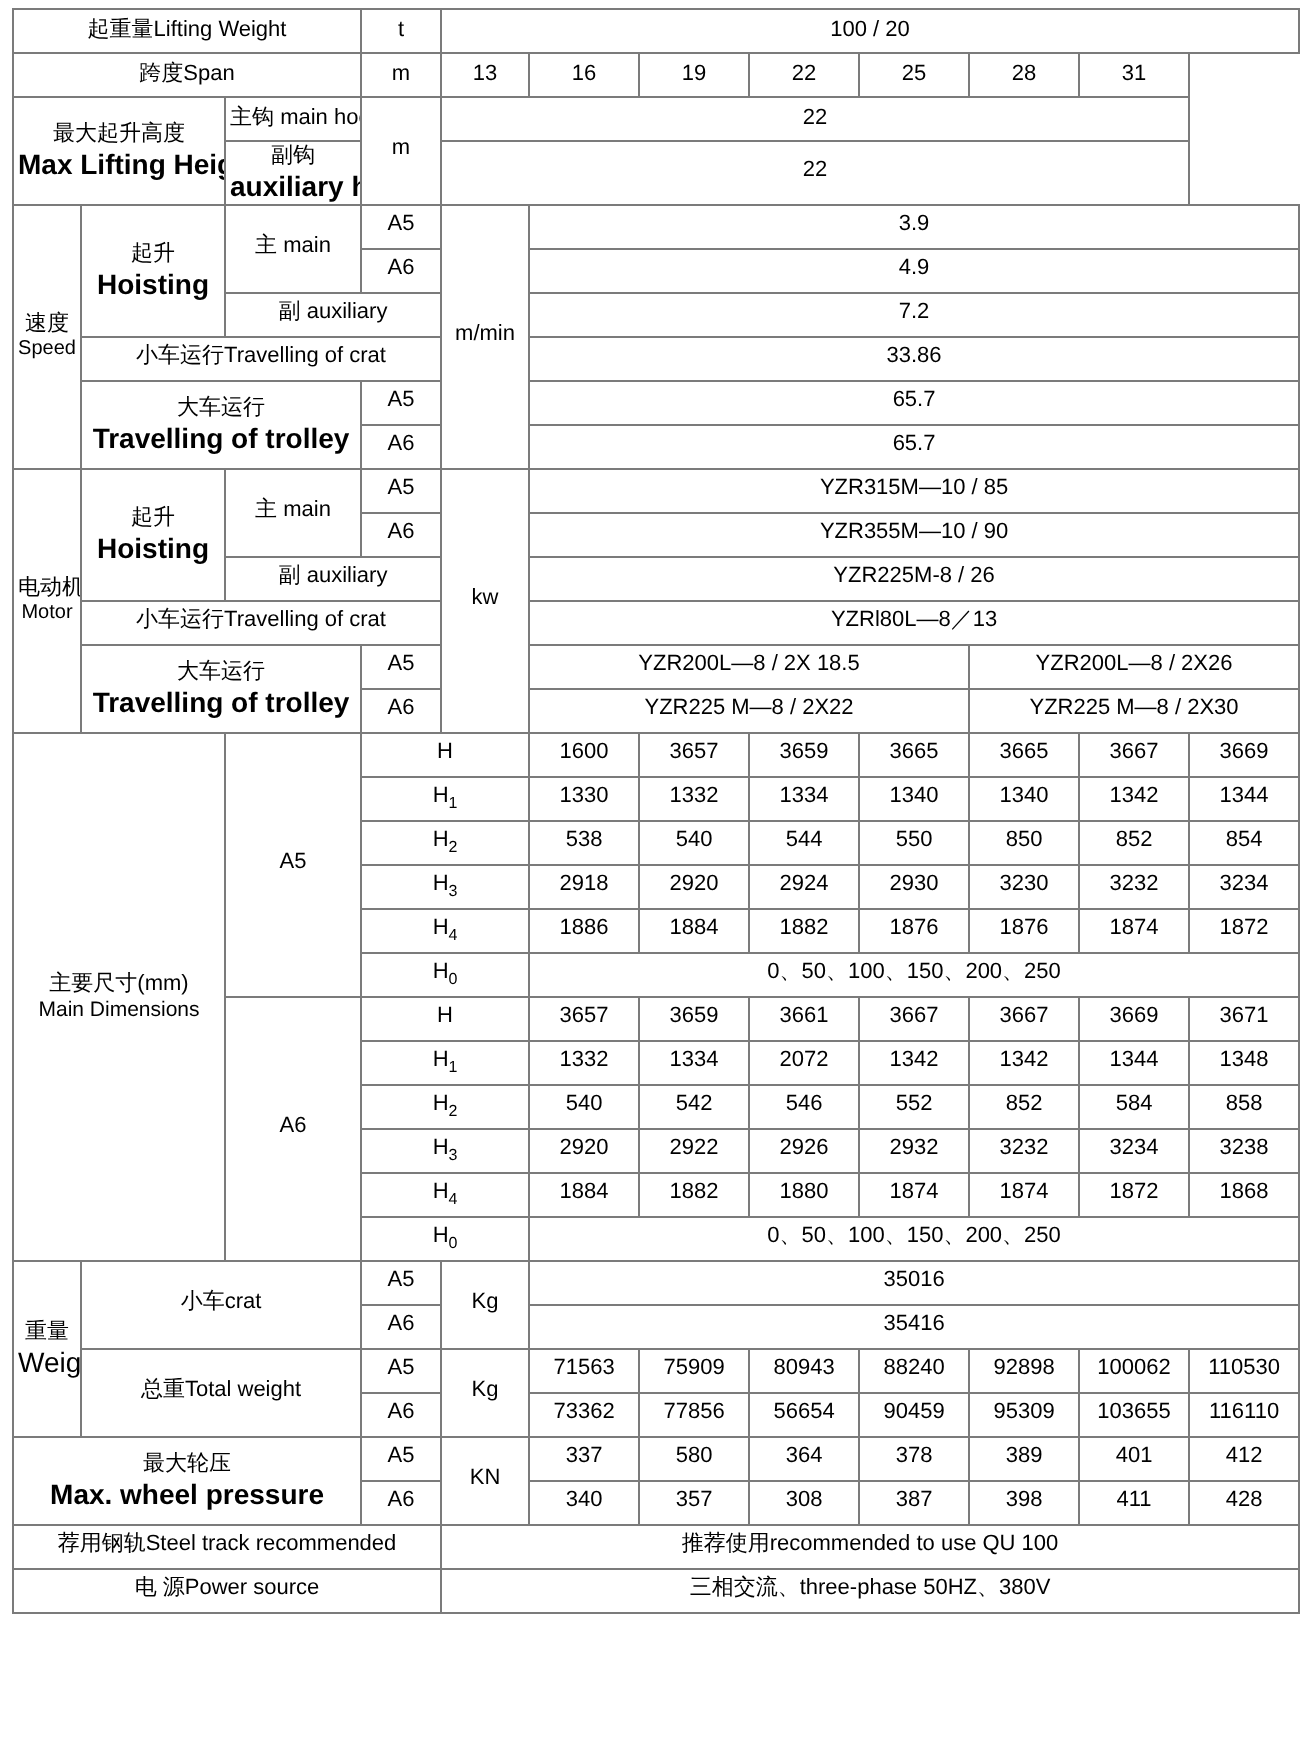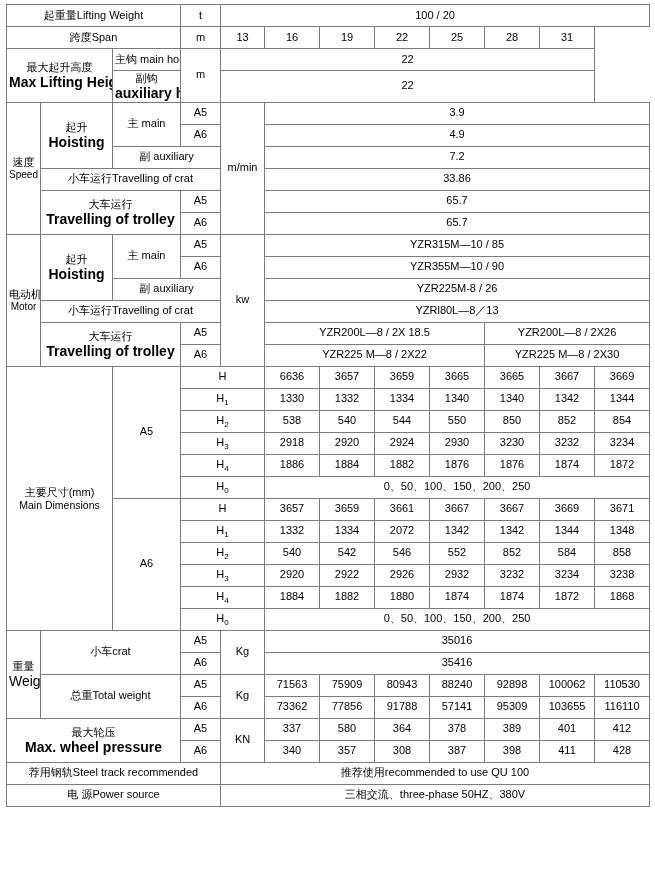--- a/index.html
+++ b/index.html
@@ -203,21 +203,21 @@
     <td class="val" colspan="3">YZR225 M—8 / 2X30</td>
   </tr>
 
   <tr>
     <td class="big" colspan="2" rowspan="12">
       <span class="two-line">主要尺寸(mm)</span>
       <span class="two-line" style="font-size:10.5px">Main Dimensions</span>
     </td>
     <td rowspan="6" class="sub">A5</td>
     <td colspan="2" class="lbl"><span>H</span></td>
-    <td>6636</td>
+    <td>1600</td>
     <td>3657</td>
     <td>3659</td>
     <td>3665</td>
     <td>3665</td>
     <td>3667</td>
     <td>3669</td>
   </tr>
   <tr>
     <td colspan="2" class="lbl"><span>H</span><sub>1</sub></td>
     <td>1330</td>
@@ -342,22 +342,22 @@
     <td>80943</td>
     <td>88240</td>
     <td>92898</td>
     <td>100062</td>
     <td>110530</td>
   </tr>
   <tr>
     <td class="sub">A6</td>
     <td>73362</td>
     <td>77856</td>
-    <td>91788</td>
-    <td>57141</td>
+    <td>56654</td>
+    <td>90459</td>
     <td>95309</td>
     <td>103655</td>
     <td>116110</td>
   </tr>
 
   <tr>
     <td colspan="3" rowspan="2" class="lbl2">
       <span class="two-line">最大轮压</span>
       <span class="two-line sml">Max.  wheel pressure</span>
     </td>

